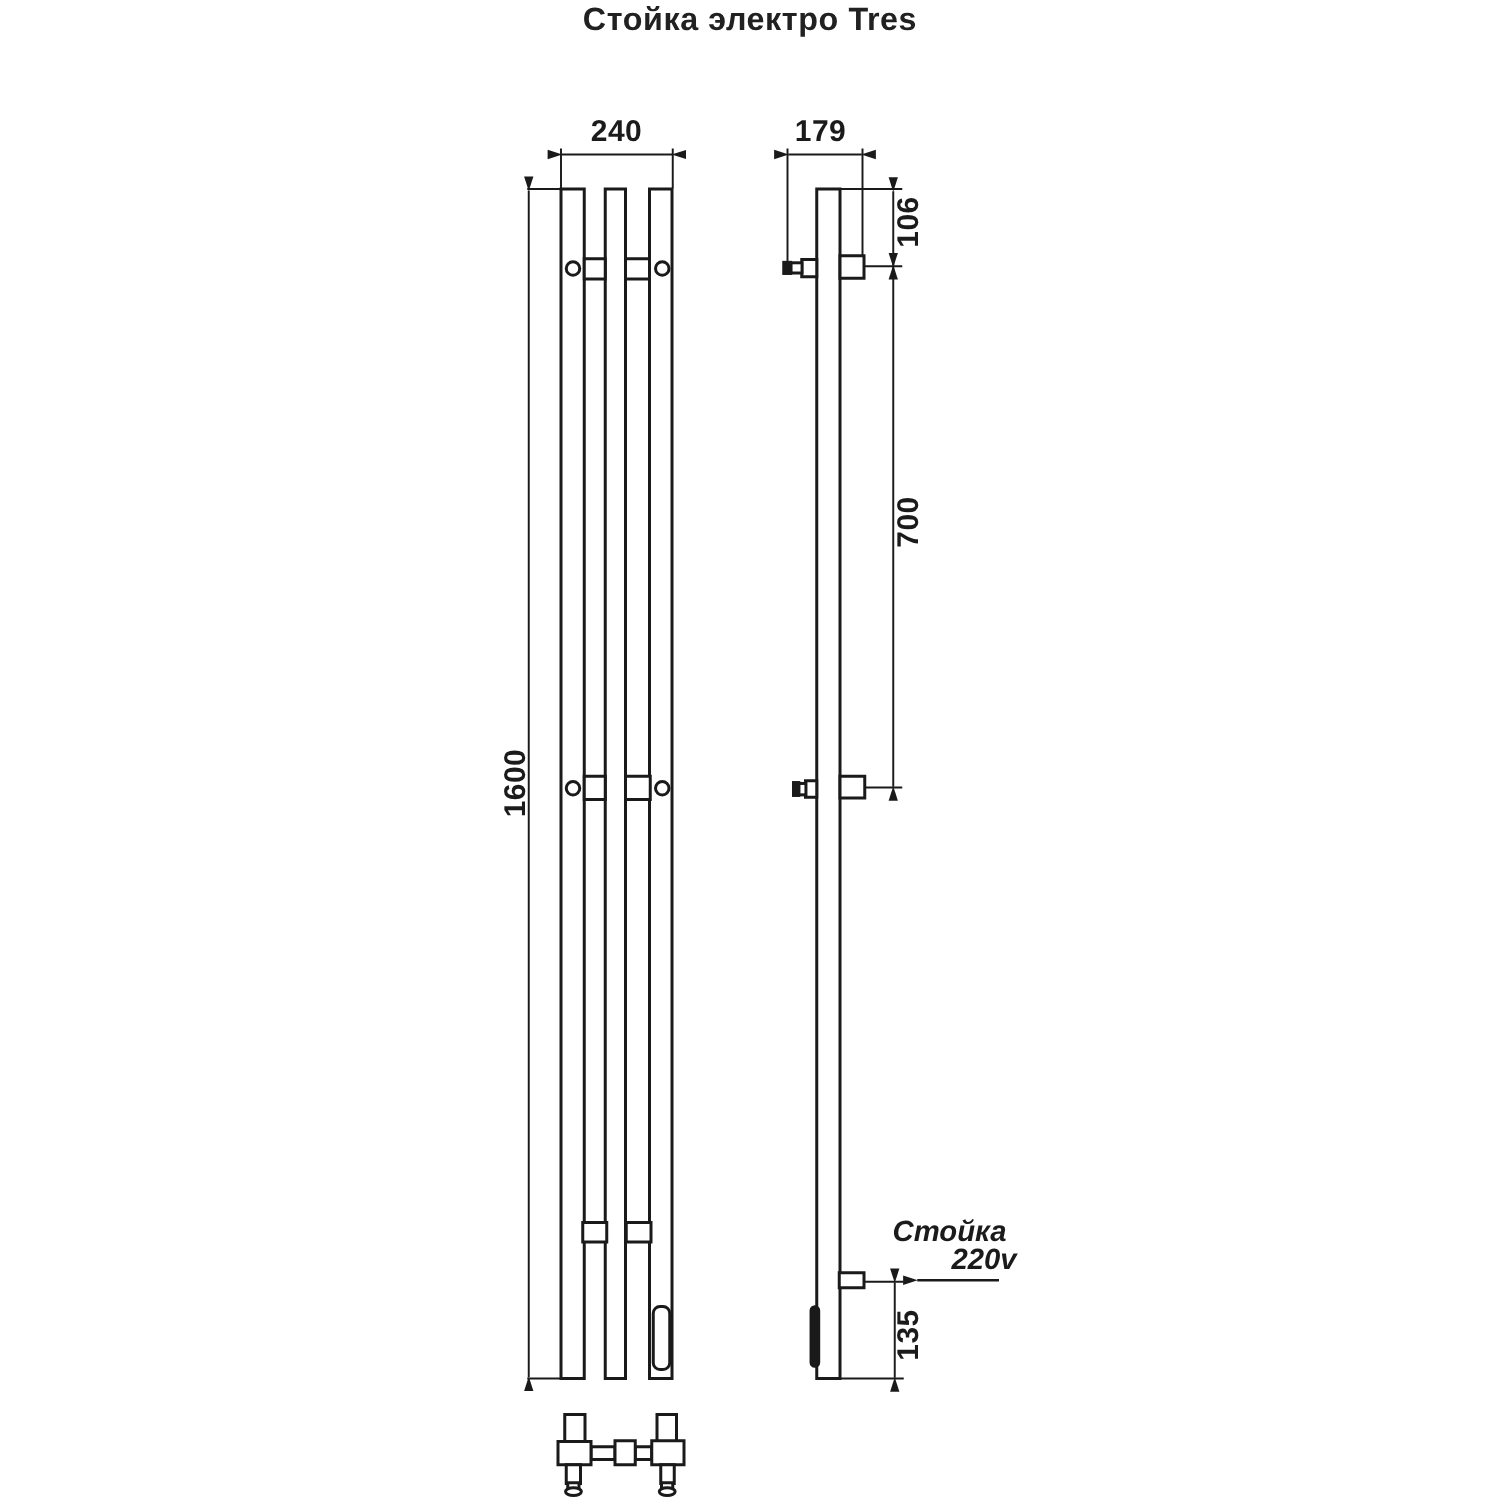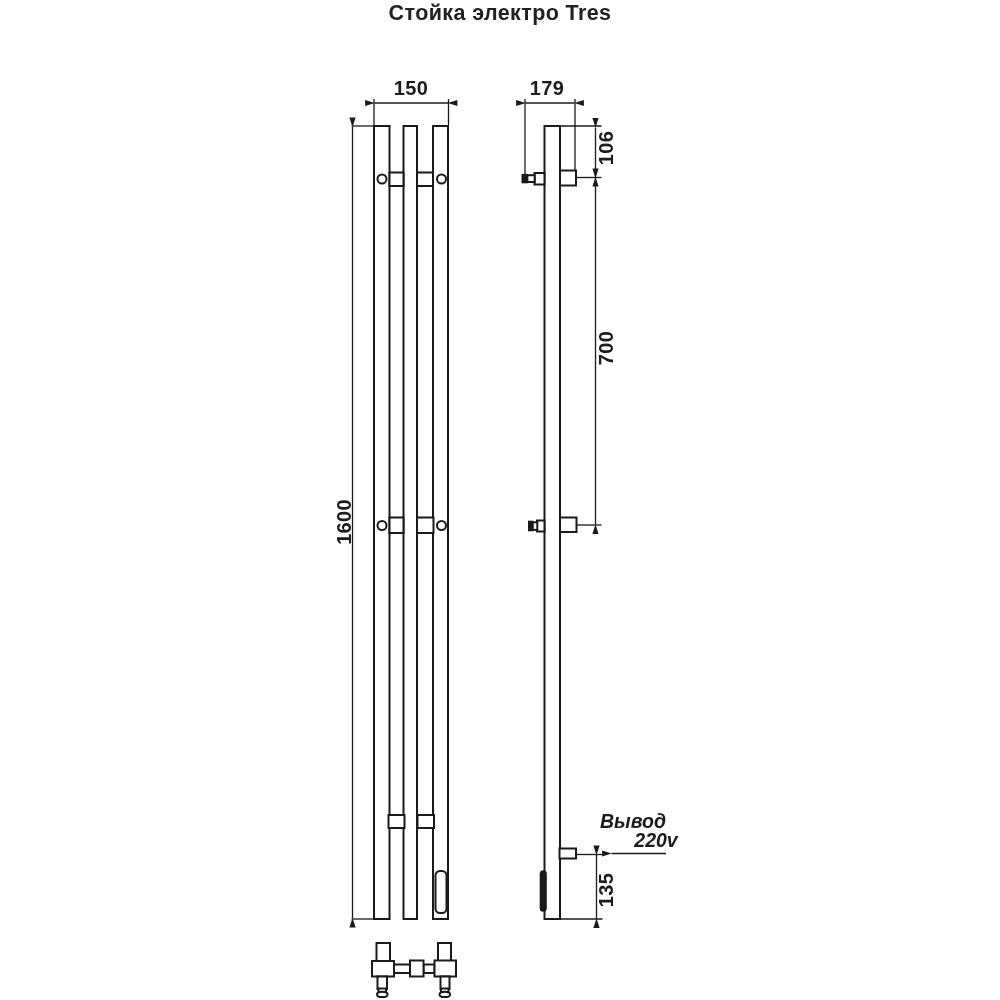--- a/index.html
+++ b/index.html
@@ -117,23 +117,23 @@
       <line class="dimln" x1="595.5" y1="178" x2="595.5" y2="524.5" marker-start="url(#arr)" marker-end="url(#arr)"></line>
 
       <line class="dimln" x1="576.5" y1="854.5" x2="602.5" y2="854.5"></line>
       <line class="dimln" x1="560.5" y1="919" x2="602.5" y2="919"></line>
       <line class="dimln" x1="596.5" y1="855" x2="596.5" y2="918.5" marker-start="url(#arr)" marker-end="url(#arr)"></line>
 
       <line class="dimln" style="stroke-width:1.6" x1="666" y1="853.5" x2="611.5" y2="853.5" marker-end="url(#arr)"></line>
     </g>
   </svg>
 
-  <div class="dim" style="left:371px;top:77px;">150</div>
+  <div class="dim" style="left:371px;top:77px;">240</div>
   <div class="dim" style="left:507px;top:77px;">179</div>
   <div class="dim vert" style="left:304px;top:511px;">1600</div>
   <div class="dim vert" style="left:566px;top:137px;">106</div>
   <div class="dim vert" style="left:566px;top:337px;">700</div>
   <div class="dim vert" style="left:566px;top:879px;">135</div>
 
-  <div class="power" style="left:583px;top:812px;">Вывод</div>
+  <div class="power" style="left:583px;top:812px;">Стойка</div>
   <div class="power" style="left:606px;top:831px;">220v</div>
 
 </div>
 
 </body></html>

